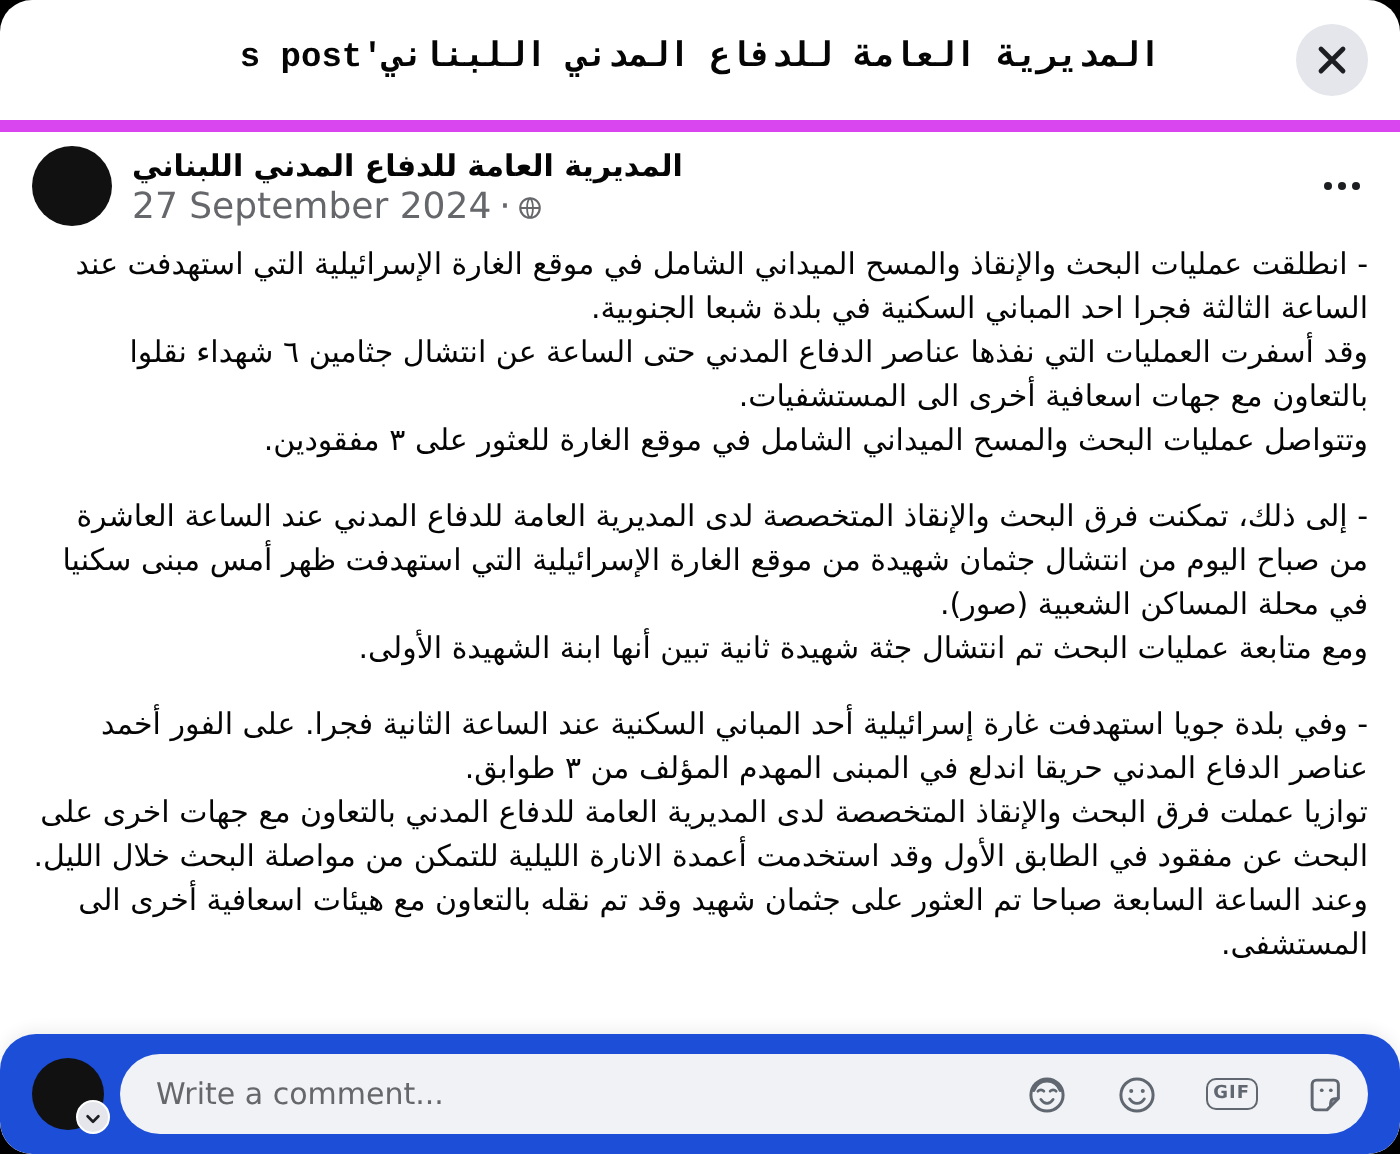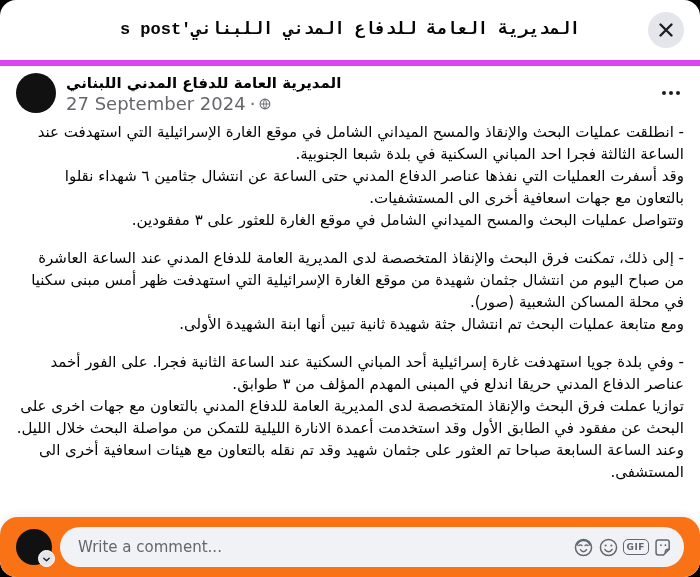--- a/index.html
+++ b/index.html
@@ -74,21 +74,21 @@
     direction:rtl;
     text-align:right;
     padding:2px 16px 80px 16px;
     font-size:15px; line-height:22px; color:#050505;
   }
   .post-text p { white-space:pre-line; margin:0 0 16px 0; }
   
   .comment-bar {
     position:absolute; left:0; right:0; bottom:0;
     height:60px;
-    background:#f97316;
+    background:#1d4ed8;
     border-radius:18px 18px 16px 16px;
     box-shadow:0 -2px 8px rgba(0,0,0,0.07);
     display:flex; align-items:center;
     padding:0 16px;
     box-sizing:border-box;
     z-index:5;
   }
   .comment-avatar-wrap { position:relative; width:36px; height:36px; flex:0 0 auto; }
   .comment-avatar {
     width:36px; height:36px; border-radius:50%; background:#111; cursor:pointer;
@@ -106,21 +106,21 @@
     display:flex; align-items:center;
     padding:0 10px 0 16px;
     box-sizing:border-box;
   }
   .comment-input {
     flex:1; border:none; outline:none; background:transparent;
     font-size:15px; color:#050505;
     font-family:"DejaVu Sans","Liberation Sans",sans-serif;
   }
   .comment-input::placeholder { color:#65676b; }
-  .pill-icons { display:flex; align-items:center; gap:4px; margin-left:8px; }
+  .pill-icons { display:flex; align-items:center; gap:24px; margin-left:8px; }
   .pill-icon { display:flex; align-items:center; justify-content:center; cursor:pointer; }
   .gif-badge {
     border:1.6px solid #606770; border-radius:5px;
     color:#606770; font-size:9px; font-weight:700;
     padding:2px 3px; line-height:10px; letter-spacing:0.5px;
   }
 </style>
 </head>
 <body>
 

